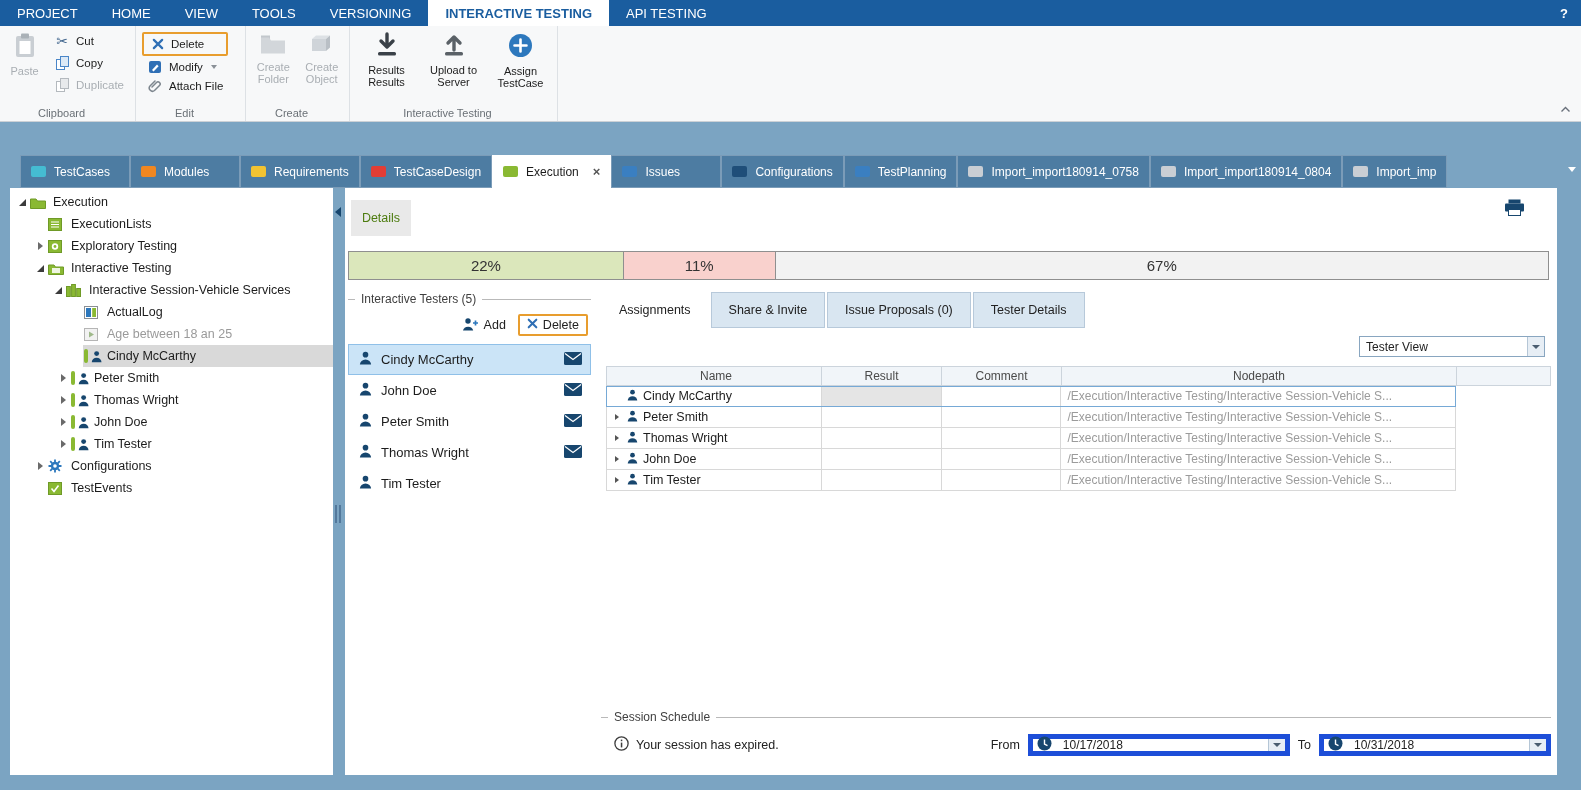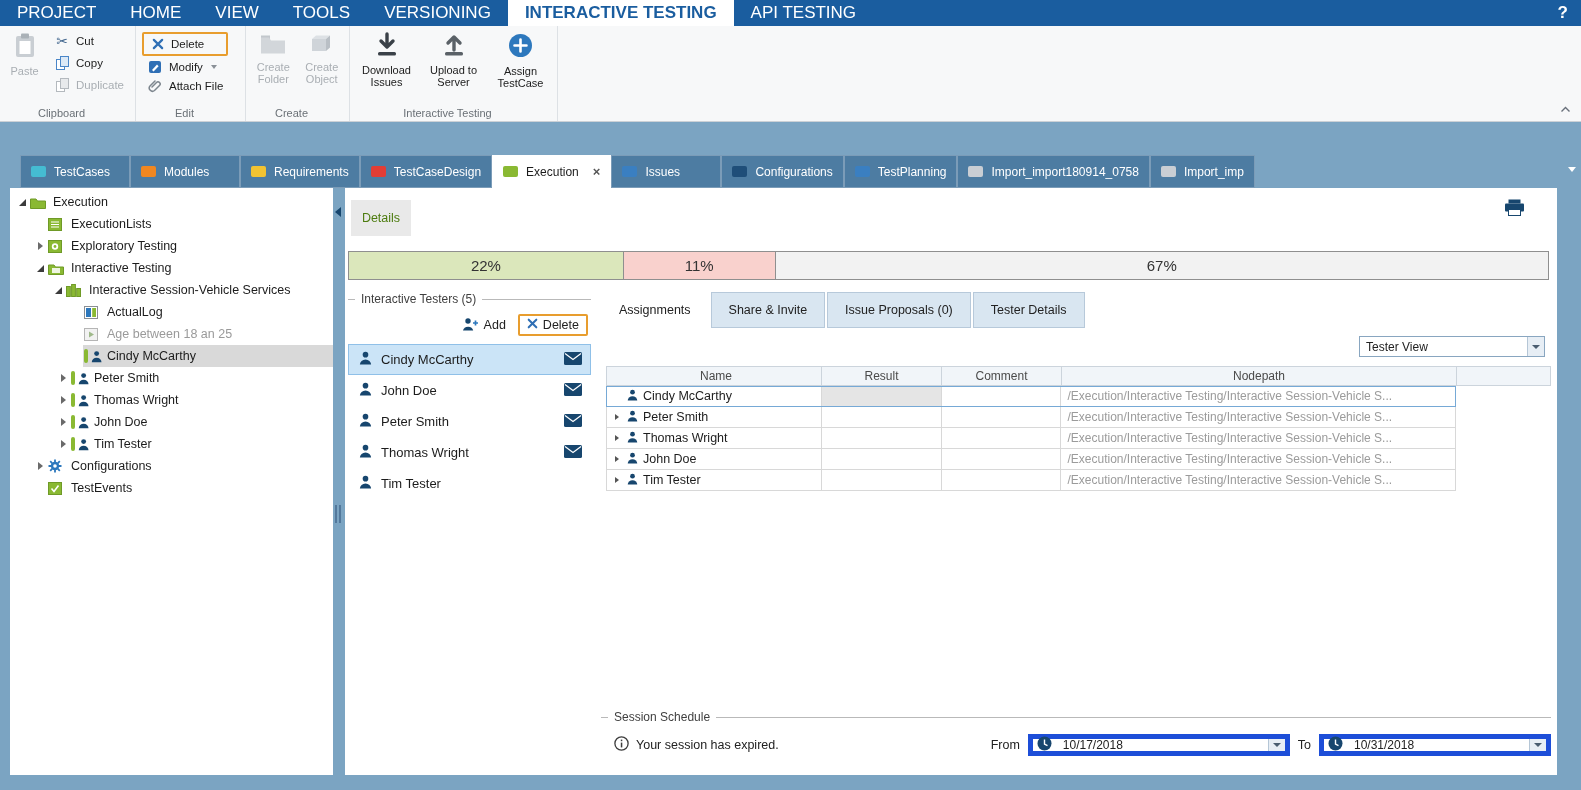--- a/index.html
+++ b/index.html
@@ -1,20 +1,20 @@
 <!DOCTYPE html>
 <html><head>
 <meta charset="utf-8">
 <style>
   * { margin:0; padding:0; box-sizing:border-box; }
   html,body { width:1581px; height:790px; }
   body { font-family:"Liberation Sans", sans-serif; background:#7ba4c2; position:relative; overflow:hidden; color:#1c1c1c; }
 
   
-  .menubar { position:absolute; top:0; left:0; right:0; height:26px; background:#1a5d9f; display:flex; align-items:stretch; color:#fff; font-size:17px; }
+  .menubar { position:absolute; top:0; left:0; right:0; height:26px; background:#1a5d9f; display:flex; align-items:stretch; color:#fff; font-size:13px; }
   .mb-item { padding:0 17px; display:flex; align-items:center; cursor:pointer; white-space:nowrap; }
   .mb-item.active { background:#fff; color:#1a5d9f; font-weight:bold; }
   .mb-help { margin-left:auto; padding:0 13px; display:flex; align-items:center; font-weight:bold; }
 
   
   .ribbon { position:absolute; top:26px; left:0; right:0; height:96px; background:#f7f8f9; border-bottom:1px solid #ccd1d6; display:flex; }
   .rgroup { position:relative; border-right:1px solid #dde1e5; padding:4px 6px 16px 6px; flex:none; }
   .rg-body { display:flex; gap:6px; height:64px; }
   .rcaption { position:absolute; bottom:2px; left:0; right:12px; text-align:center; font-size:11px; color:#6a7076; }
   .rcol { display:flex; flex-direction:column; justify-content:flex-start; gap:3px; padding-top:2px; }
@@ -231,21 +231,21 @@
     <div class="rcaption">Create</div>
   </div>
 
   <div class="rgroup" style="width:208px">
     <div class="rg-body">
       <div class="rbtn-lg" style="width:62px">
         <span><svg width="24" height="26" viewBox="0 0 24 26">
               <path d="M12 2 v12 M6 9 l6 6 6 -6" stroke="#3a4148" stroke-width="3.4" fill="none" stroke-linecap="round" stroke-linejoin="round"></path>
               <rect x="3" y="20" width="18" height="3.4" rx="1.5" fill="#3a4148"></rect>
             </svg></span>
-        <span class="rlabel">Download Issues</span>
+        <span class="rlabel">Results Results</span>
       </div>
       <div class="rbtn-lg" style="width:62px">
         <span><svg width="24" height="26" viewBox="0 0 24 26">
               <path d="M12 18 V6 M6 11 l6 -6 6 6" stroke="#5a6167" stroke-width="3.4" fill="none" stroke-linecap="round" stroke-linejoin="round"></path>
               <rect x="3" y="20" width="18" height="3.4" rx="1.5" fill="#5a6167"></rect>
             </svg></span>
         <span class="rlabel">Upload to Server</span>
       </div>
       <div class="rbtn-lg" style="width:62px">
         <span><svg width="27" height="27" viewBox="0 0 27 27">
@@ -293,20 +293,24 @@
     <span class="tab-ic" style="background: rgb(31, 78, 121);"></span>
     <span class="tab-label">Configurations</span>
   </div>
   <div class="tab">
     <span class="tab-ic" style="background: rgb(58, 127, 193);"></span>
     <span class="tab-label">TestPlanning</span>
   </div>
   <div class="tab imp">
     <span class="tab-ic" style="background: rgb(201, 206, 212);"></span>
     <span class="tab-label">Import_import180914_0758</span>
+  </div>
+  <div class="tab imp">
+    <span class="tab-ic" style="background: rgb(201, 206, 212);"></span>
+    <span class="tab-label">Import_import180914_0804</span>
   </div>
   <div class="tab imp cut">
     <span class="tab-ic" style="background: rgb(201, 206, 212);"></span>
     <span class="tab-label">Import_imp</span>
   </div>
 </div>
 <div class="tab-overflow"></div>
 
 <div class="tree-panel">
 

